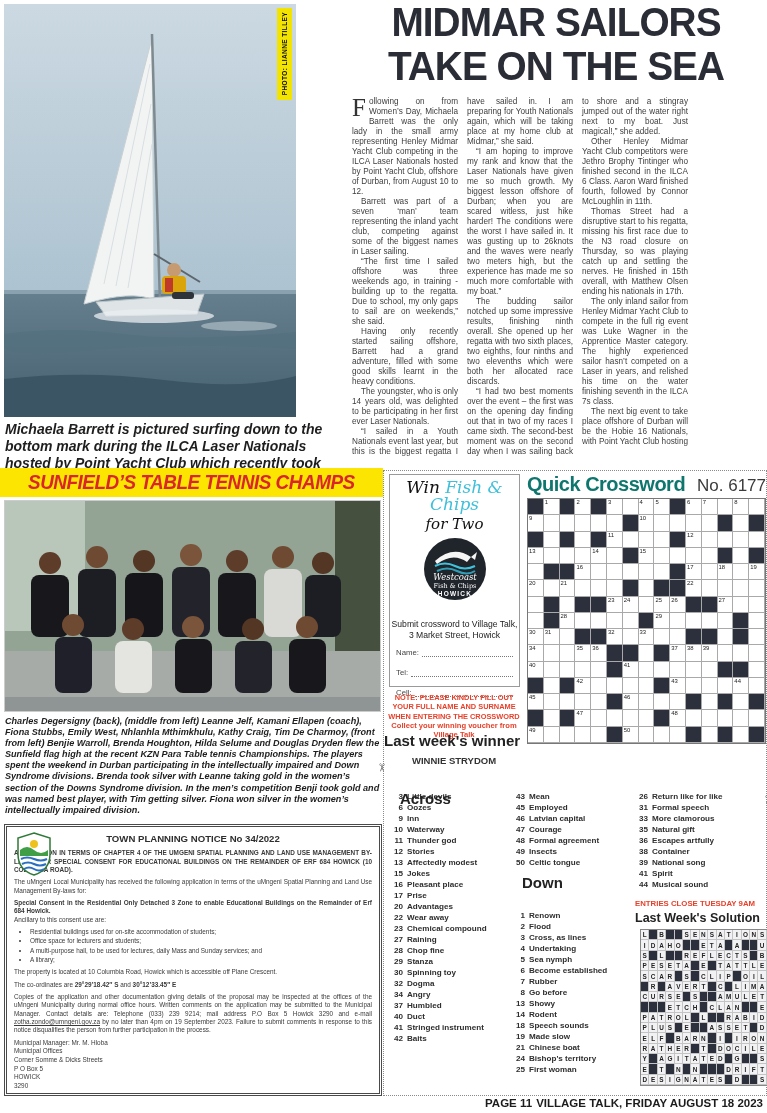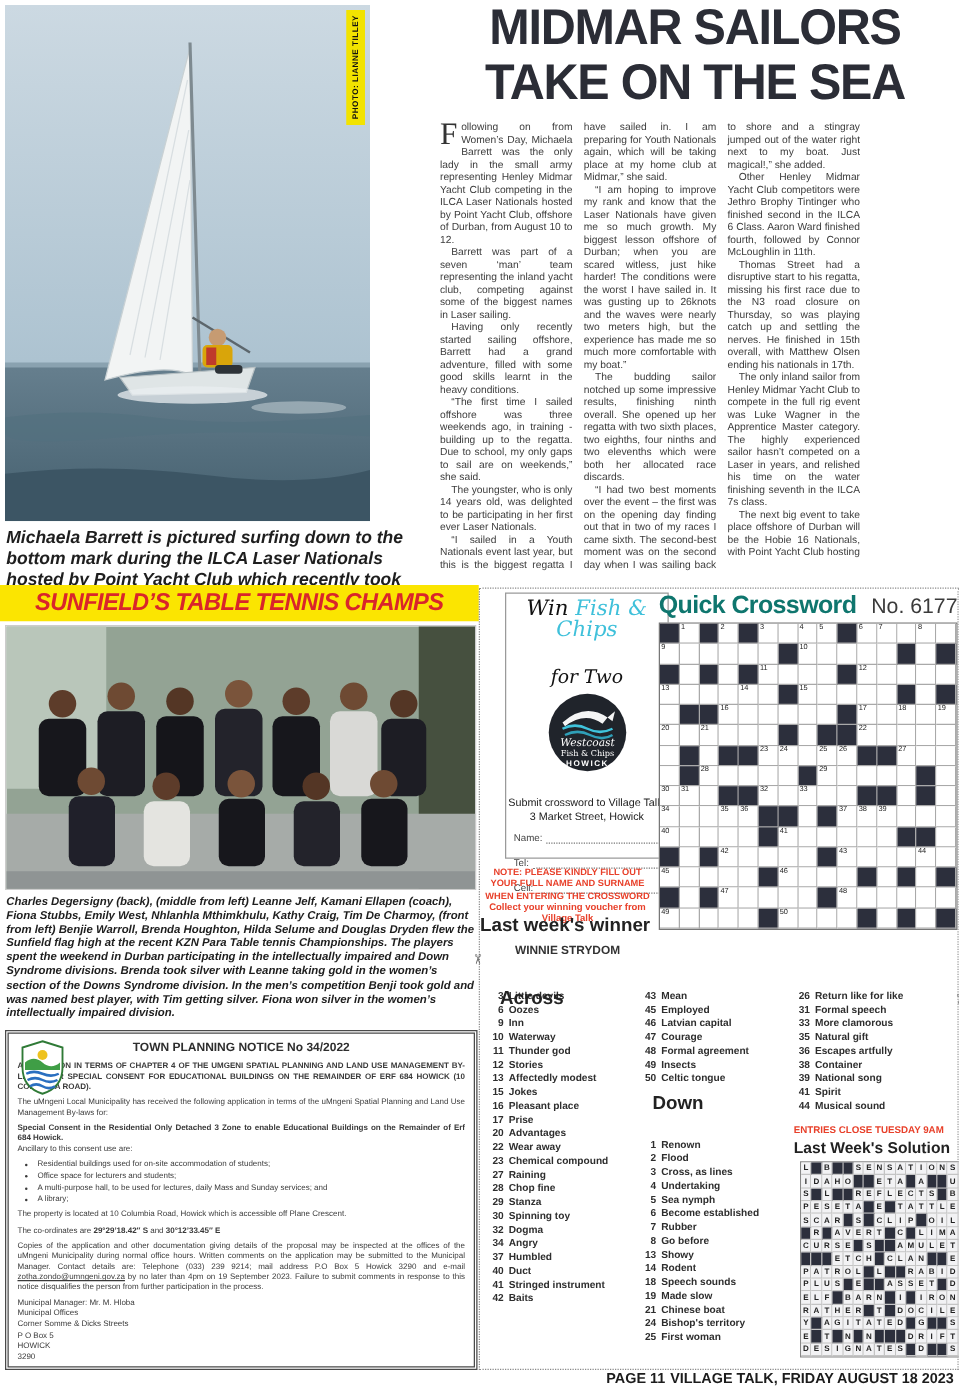--- a/index.html
+++ b/index.html
@@ -46,24 +46,24 @@
 .sigline{line-height:1.35}
 .email-link{text-decoration:underline;color:#3a3a3a}
 
 
 .cw-region{left:383px;top:470px;width:384px;height:626px;border:1.6px dotted #8a8a8a}
 .scissors{position:absolute;font-size:11px;color:#666}
 .scissors.left{left:-7px;top:290px;transform:rotate(90deg)}
 .scissors.right{right:-6px;top:322px;transform:rotate(90deg)}
 
 
-.promo{position:absolute;left:20px;top:3px;width:131px;height:213px;border:1px solid #9a9a9a;text-align:center;padding-top:4px}
+.promo{position:absolute;left:5px;top:3px;width:131px;height:213px;border:1px solid #9a9a9a;text-align:center;padding-top:4px}
 .win-line1{font-family:"DejaVu Serif",serif;font-style:italic;font-size:17px;line-height:1;color:#111}
 .win-line1 .cyan{color:#3fc0da}
-.win-line2{font-family:"DejaVu Serif",serif;font-style:italic;font-size:15px;color:#111;margin-top:19px}
+.win-line2{font-family:"DejaVu Serif",serif;font-style:italic;font-size:15px;color:#111;margin-top:2px}
 .wc-logo{margin:4px auto 2px auto;width:64px;height:64px}
 .submit{font-size:8.6px;line-height:1.3;color:#222;margin-top:12px}
 .fields{margin:7px 6px 0 6px;text-align:left}
 .field-row{display:flex;align-items:flex-end;margin-bottom:11px}
 .flabel{font-size:7.8px;color:#444}
 .fdots{flex:1;border-bottom:1.5px dotted #777;height:8px;margin-left:3px}
 
 .red-note{position:absolute;left:0;top:222px;width:140px;text-align:center;color:#e8402a;font-weight:bold;font-size:7.4px;line-height:1.25}
 .collect{position:absolute;left:0;top:250px;width:140px;text-align:center;color:#e8402a;font-weight:bold;font-size:7.6px}
 .winner-label{position:absolute;left:0;top:261px;width:140px;text-align:left;font-weight:bold;font-size:15px;color:#222}
@@ -138,22 +138,22 @@
 </div>
 
 <div class="abs headline">
   <div>MIDMAR SAILORS</div>
   <div>TAKE ON THE SEA</div>
 </div>
 
 <div class="abs article">
     <p class="apara">Following on from Women’s Day, Michaela Barrett was the only lady in the small army representing Henley Midmar Yacht Club competing in the ILCA Laser Nationals hosted by Point Yacht Club, offshore of Durban, from August 10 to 12.</p>
     <p class="apara">Barrett was part of a seven ‘man’ team representing the inland yacht club, competing against some of the biggest names in Laser sailing.</p>
+    <p class="apara">“The first time I sailed offshore was three weekends ago, in training - building up to the regatta. Due to school, my only gaps to sail are on weekends,” she said.</p>
     <p class="apara">Having only recently started sailing offshore, Barrett had a grand adventure, filled with some good skills learnt in the heavy conditions.</p>
-    <p class="apara">“The first time I sailed offshore was three weekends ago, in training - building up to the regatta. Due to school, my only gaps to sail are on weekends,” she said.</p>
     <p class="apara">The youngster, who is only 14 years old, was delighted to be participating in her first ever Laser Nationals.</p>
     <p class="apara">“I sailed in a Youth Nationals event last year, but this is the biggest regatta I have sailed in. I am preparing for Youth Nationals again, which will be taking place at my home club at Midmar,” she said.</p>
     <p class="apara">“I am hoping to improve my rank and know that the Laser Nationals have given me so much growth. My biggest lesson offshore of Durban; when you are scared witless, just hike harder! The conditions were the worst I have sailed in. It was gusting up to 26knots and the waves were nearly two meters high, but the experience has made me so much more comfortable with my boat.”</p>
     <p class="apara">The budding sailor notched up some impressive results, finishing ninth overall. She opened up her regatta with two sixth places, two eighths, four ninths and two elevenths which were both her allocated race discards.</p>
     <p class="apara">“I had two best moments over the event – the first was on the opening day finding out that in two of my races I came sixth. The second-best moment was on the second day when I was sailing back to shore and a stingray jumped out of the water right next to my boat. Just magical!,” she added.</p>
     <p class="apara">Other Henley Midmar Yacht Club competitors were Jethro Brophy Tintinger who finished second in the ILCA 6 Class. Aaron Ward finished fourth, followed by Connor McLoughlin in 11th.</p>
     <p class="apara">Thomas Street had a disruptive start to his regatta, missing his first race due to the N3 road closure on Thursday, so was playing catch up and settling the nerves. He finished in 15th overall, with Matthew Olsen ending his nationals in 17th.</p>
     <p class="apara">The only inland sailor from Henley Midmar Yacht Club to compete in the full rig event was Luke Wagner in the Apprentice Master category. The highly experienced sailor hasn’t competed on a Laser in years, and relished his time on the water finishing seventh in the ILCA 7s class.</p>
     <p class="apara">The next big event to take place offshore of Durban will be the Hobie 16 Nationals, with Point Yacht Club hosting the catamaran sailors from September 22 to 25.</p>
   </div>

